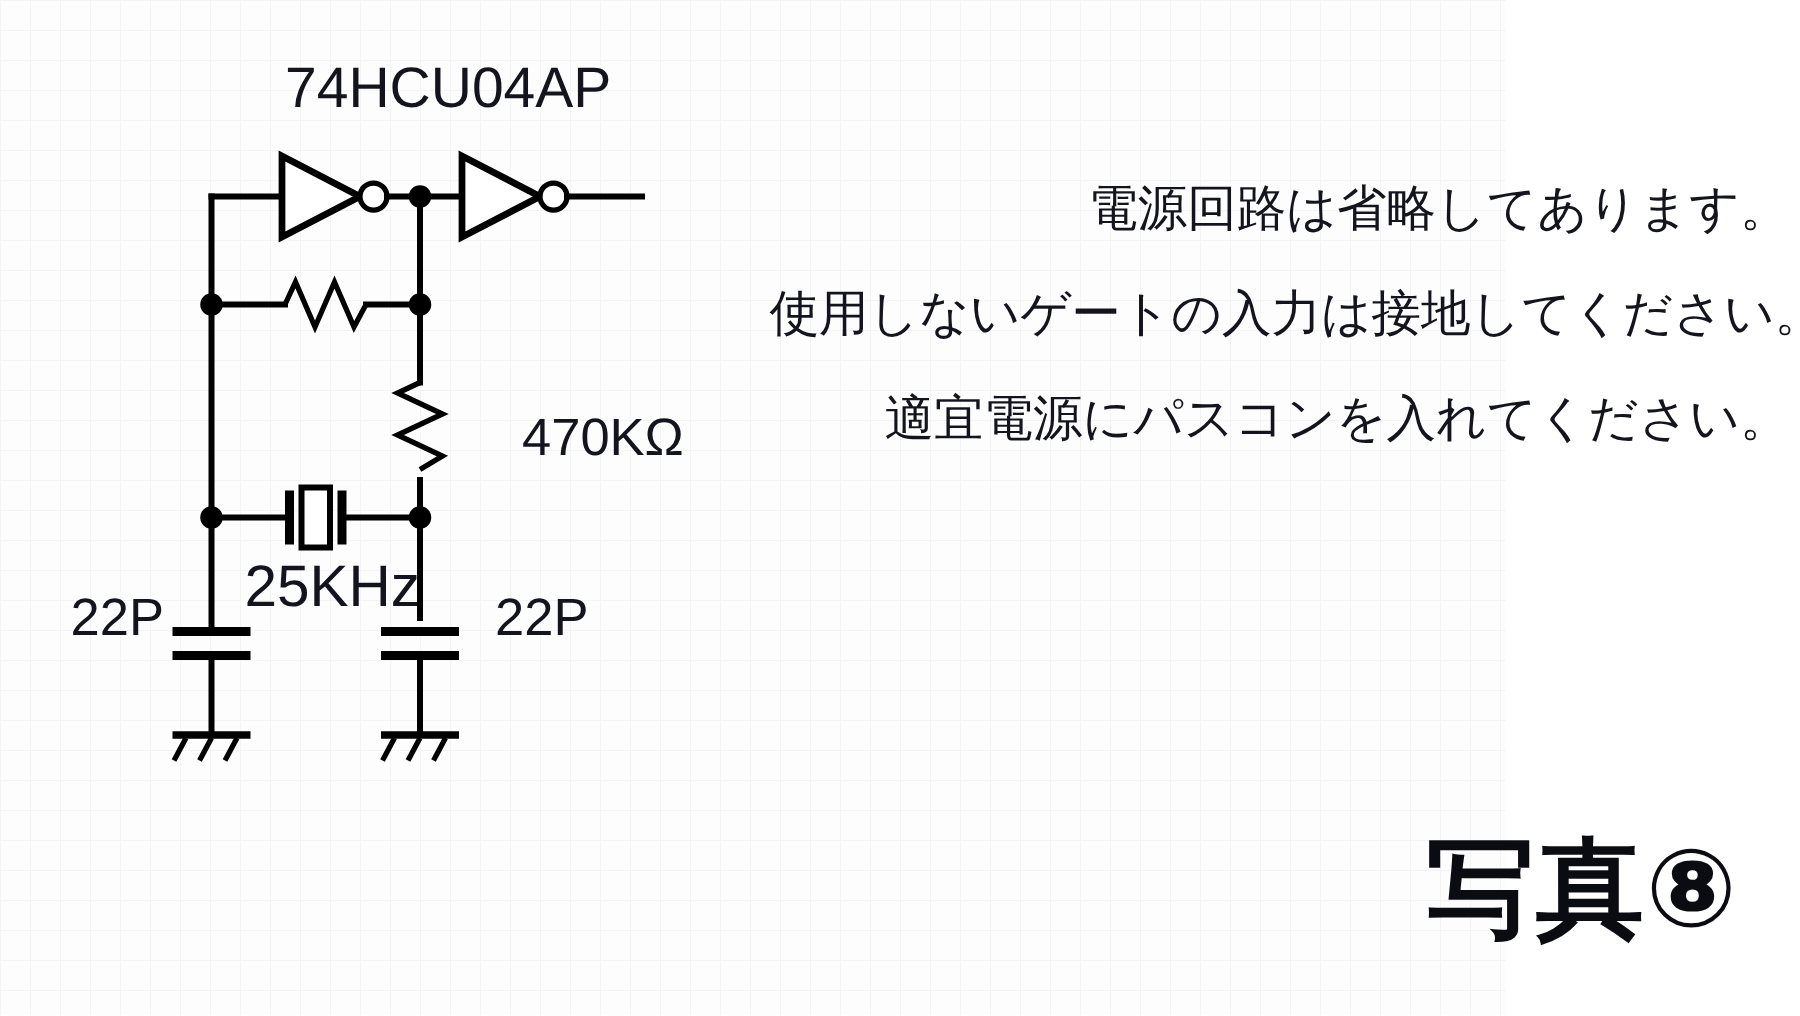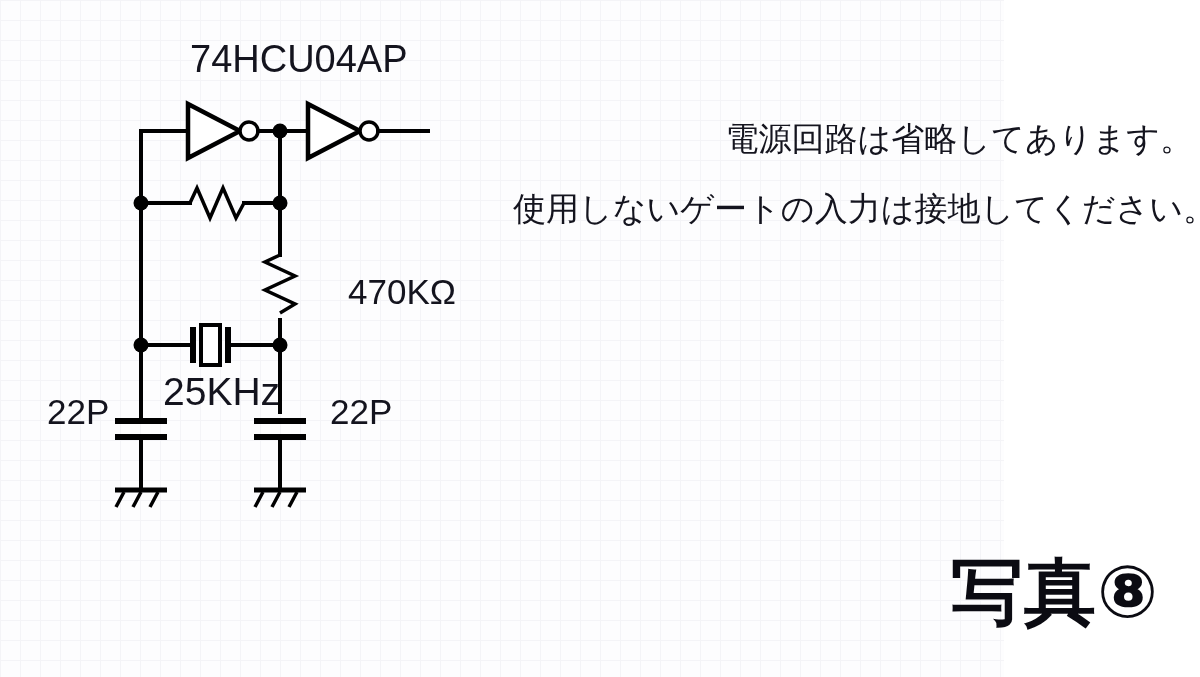--- a/index.html
+++ b/index.html
@@ -202,17 +202,18 @@
 
   <div class="label" id="ic-title">74HCU04AP</div>
   <div class="label" id="label-r2">470KΩ</div>
   <div class="label" id="label-xtal">25KHz</div>
   <div class="label" id="label-c1">22P</div>
   <div class="label" id="label-c2">22P</div>
 
   <div id="notes">
     <div class="note-line">電源回路は省略してあります。</div>
     <div class="note-line">使用しないゲートの入力は接地してください。</div>
+    <div class="note-line">適宜電源にパスコンを入れてください。</div>
   </div>
 
   <div id="caption">写真⑧</div>
 
 </div>
 
 </body></html>

